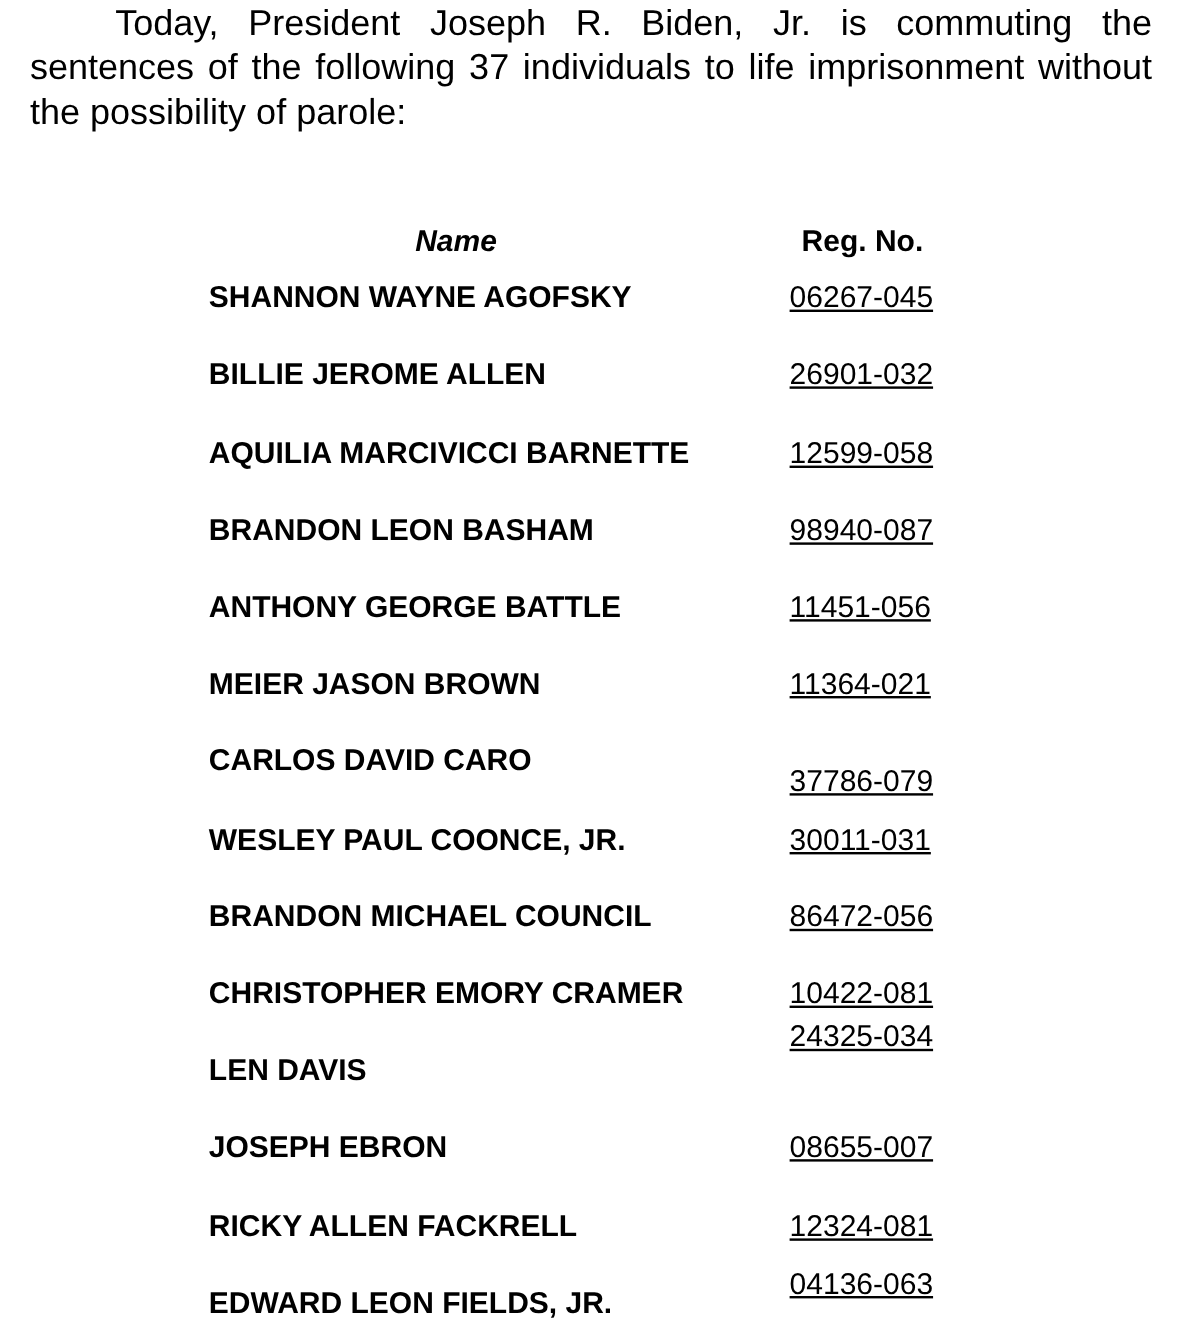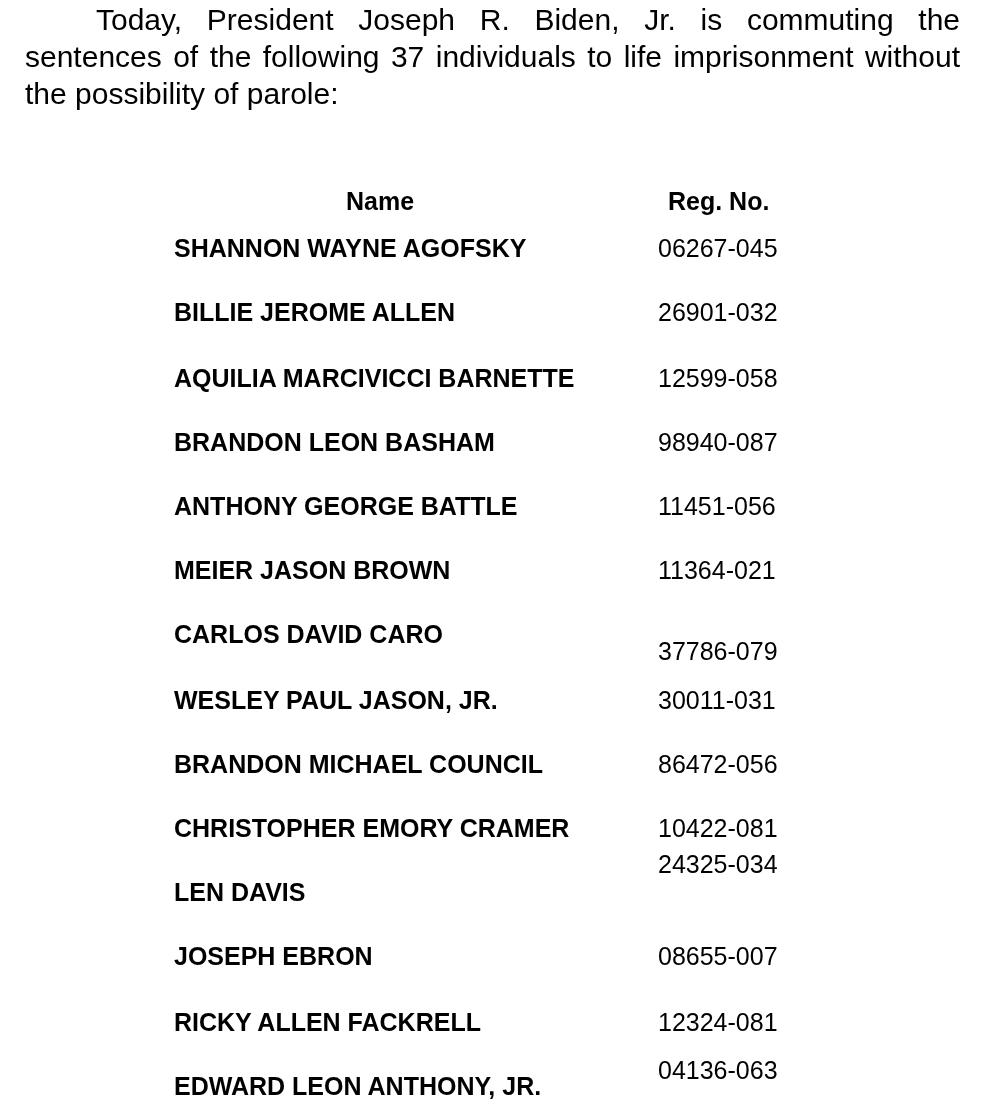--- a/index.html
+++ b/index.html
@@ -25,30 +25,30 @@
       text-align: justify;
       text-indent: 71px;
       margin: 0;
     }
     .hdr {
       position: absolute;
       font-weight: bold;
       font-size: 25px;
       line-height: 30px;
     }
-    .hdr-name { left: 346px; top: 186px; }
+    .hdr-name { left: 346px; top: 186px; font-style: italic; }
     .hdr-reg { left: 668px; top: 186px; }
     .cell {
       position: absolute;
       font-size: 25px;
       line-height: 30px;
       white-space: nowrap;
     }
     .name { left: 174px; font-weight: bold; }
-    .reg { left: 658px; }
+    .reg { left: 658px; text-decoration: underline; }
   </style>
 </head>
 <body>
 
 <p class="intro">Today, President Joseph R. Biden, Jr. is commuting the sentences of the following 37 individuals to life imprisonment without the possibility of parole:</p>
 
 <div>
   <div class="hdr hdr-name">Name</div>
   <div class="hdr hdr-reg">Reg. No.</div>
 
@@ -74,21 +74,21 @@
   </div>
   <div>
     <div class="cell name" style="top:555px">MEIER JASON BROWN</div>
     <div class="cell reg" style="top:555px">11364-021</div>
   </div>
   <div>
     <div class="cell name" style="top:619px">CARLOS DAVID CARO</div>
     <div class="cell reg" style="top:636px">37786-079</div>
   </div>
   <div>
-    <div class="cell name" style="top:685px">WESLEY PAUL JASON, JR.</div>
+    <div class="cell name" style="top:685px">WESLEY PAUL COONCE, JR.</div>
     <div class="cell reg" style="top:685px">30011-031</div>
   </div>
   <div>
     <div class="cell name" style="top:749px">BRANDON MICHAEL COUNCIL</div>
     <div class="cell reg" style="top:749px">86472-056</div>
   </div>
   <div>
     <div class="cell name" style="top:813px">CHRISTOPHER EMORY CRAMER</div>
     <div class="cell reg" style="top:813px">10422-081</div>
   </div>
@@ -98,16 +98,16 @@
   </div>
   <div>
     <div class="cell name" style="top:941px">JOSEPH EBRON</div>
     <div class="cell reg" style="top:941px">08655-007</div>
   </div>
   <div>
     <div class="cell name" style="top:1007px">RICKY ALLEN FACKRELL</div>
     <div class="cell reg" style="top:1007px">12324-081</div>
   </div>
   <div>
-    <div class="cell name" style="top:1071px">EDWARD LEON ANTHONY, JR.</div>
+    <div class="cell name" style="top:1071px">EDWARD LEON FIELDS, JR.</div>
     <div class="cell reg" style="top:1055px">04136-063</div>
   </div>
 </div>
 
 </body></html>

